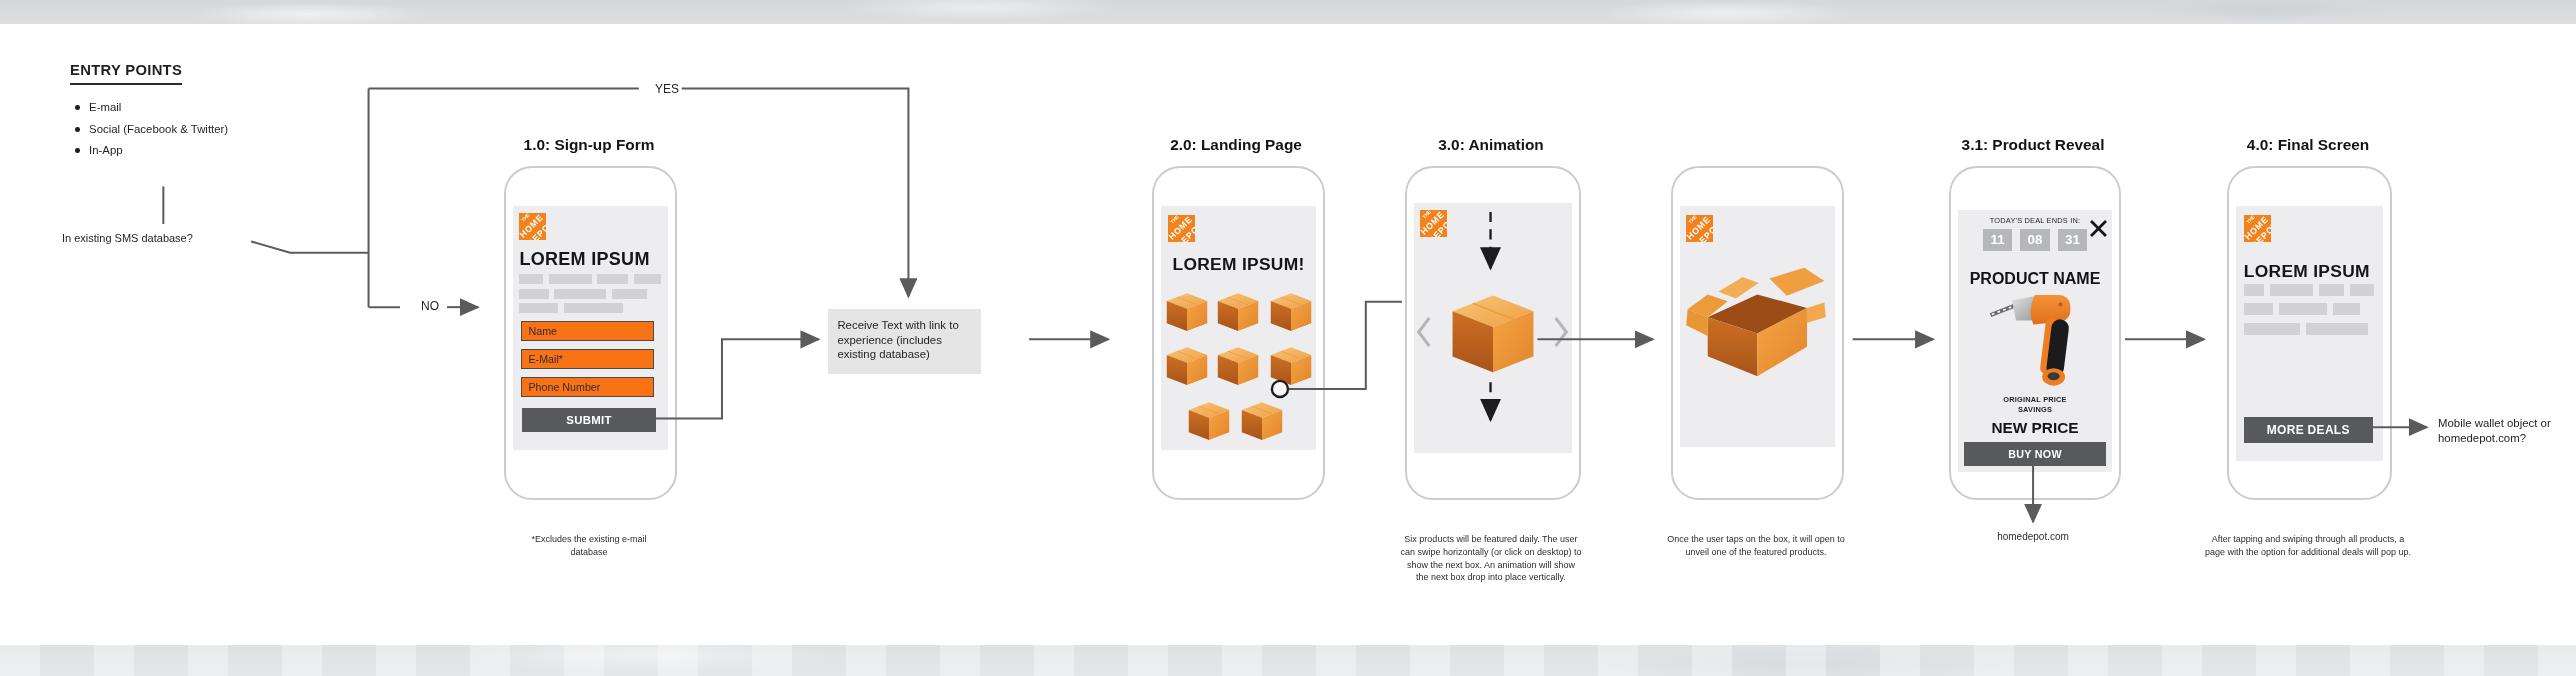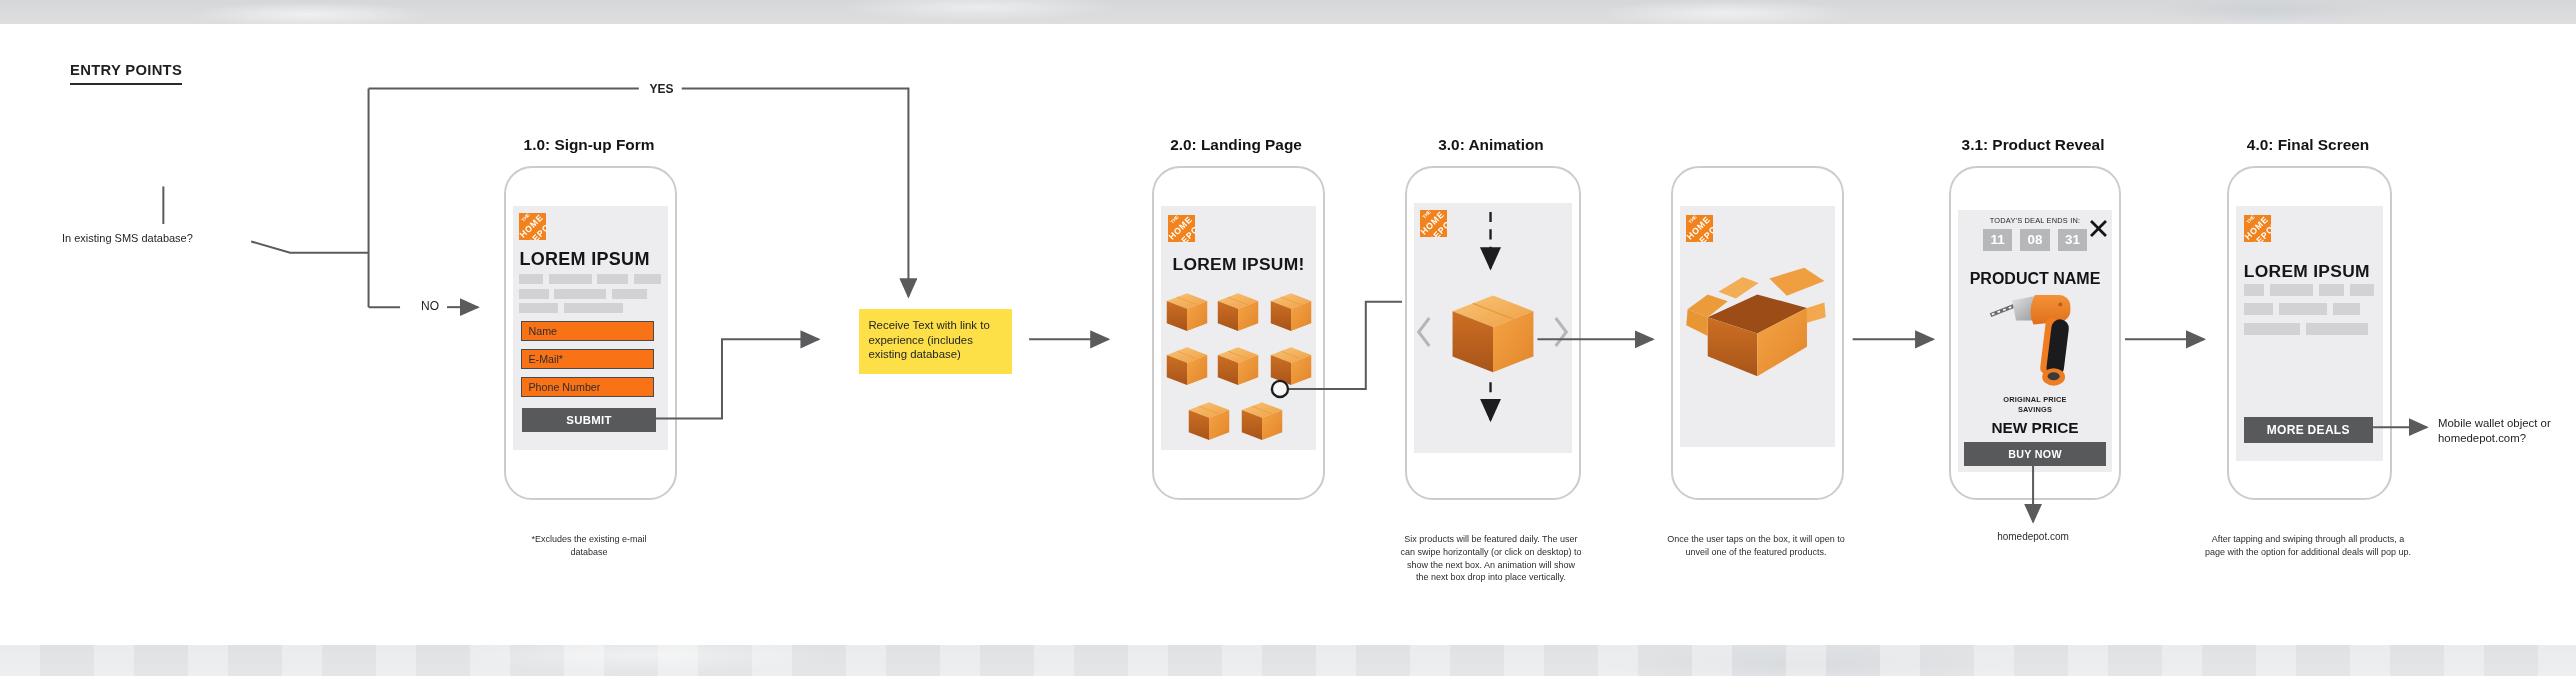--- a/index.html
+++ b/index.html
@@ -22,25 +22,25 @@
 
   
   .entry-title{position:absolute;left:70px;top:62px;font-size:14.8px;font-weight:bold;
     letter-spacing:0.3px;border-bottom:2px solid #2a2a2c;padding-bottom:5.4px;}
   .entry-list{position:absolute;left:75px;top:97px;font-size:11.4px;line-height:21.5px;}
   .entry-list .li{display:flex;align-items:center;}
   .entry-list .dot{width:4.7px;height:4.7px;border-radius:50%;background:#1f1f21;margin-right:9.4px;flex:0 0 auto;}
   .question{position:absolute;left:62px;top:232px;font-size:11px;}
 
   .flow-label{position:absolute;font-size:12px;color:#232325;}
-  .lbl-yes{left:644px;top:82px;width:35px;text-align:center;font-weight:bold;}
+  .lbl-yes{left:644px;top:82px;width:35px;text-align:right;}
   .lbl-no{left:404px;top:299px;width:35px;text-align:right;}
 
   
-  .receive-box{position:absolute;left:859px;top:309px;width:134px;height:48px;background:#fde047;
+  .receive-box{position:absolute;left:828px;top:309px;width:134px;height:48px;background:#e5e5e5;
     padding:8.7px 9.4px;font-size:11.4px;line-height:1.3;color:#242426;}
 
   
   .phone{position:absolute;top:166px;height:330px;background:#fff;border:2px solid #cbccce;border-radius:28px;z-index:2;}
   .screen{position:absolute;left:7.4px;right:7.4px;background:#ededef;}
   .ph-title{position:absolute;top:136px;transform:translateX(-50%);font-size:15.4px;font-weight:bold;
     white-space:nowrap;color:#141416;z-index:2;}
   .note{position:absolute;top:533px;transform:translateX(-50%);font-size:9px;line-height:1.42;
     text-align:center;color:#2c2c2e;z-index:2;}
 
@@ -116,20 +116,34 @@
       <marker id="ahb" markerWidth="12" markerHeight="10" refX="9" refY="4.5" orient="auto">
         <path d="M0,0 L10,4.5 L0,9 z" fill="#1d1d1f"></path>
       </marker>
     </defs>
   </svg>
 
   <div class="strip strip-top"></div>
   <div class="strip strip-bottom"></div>
 
   <div class="entry-title">ENTRY POINTS</div>
+  <div class="entry-list">
+    <div class="li">
+        <span class="dot"></span>
+        <span>E-mail</span>
+      </div>
+    <div class="li">
+        <span class="dot"></span>
+        <span>Social (Facebook &amp; Twitter)</span>
+      </div>
+    <div class="li">
+        <span class="dot"></span>
+        <span>In-App</span>
+      </div>
+  </div>
   <div class="question">In existing SMS database?</div>
   <div class="flow-label lbl-yes">YES</div>
   <div class="flow-label lbl-no">NO</div>
 
   <div class="receive-box">Receive Text with link to experience (includes existing database)</div>
 
   <div class="ph-title" style="left:589px">1.0: Sign-up Form</div>
   <div class="phone" style="left:504px;width:169px">
     <div class="screen" style="top:38px;height:244px">
       <div class="hd-logo" style="left:6px;top:6.7px">

